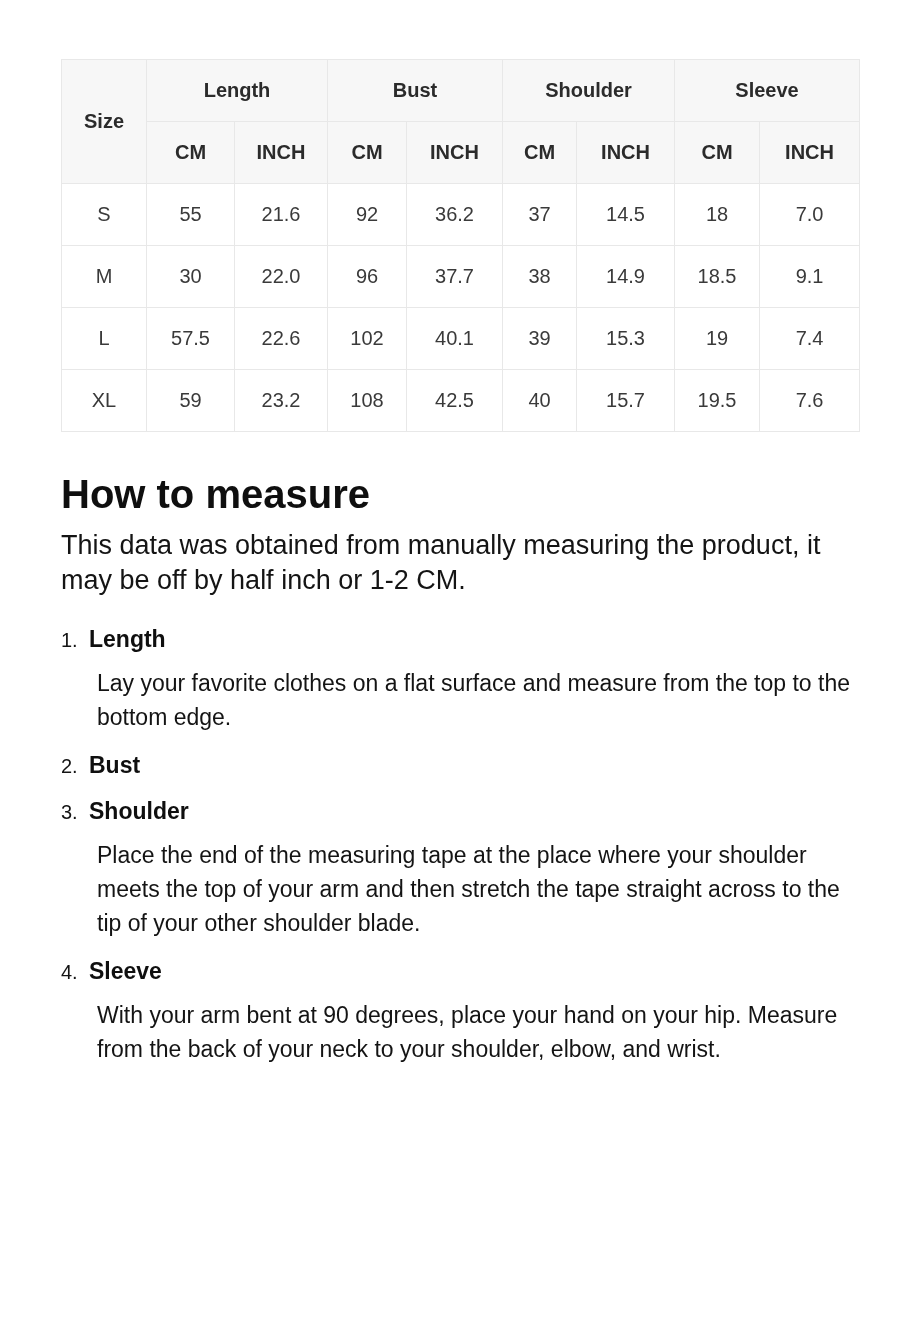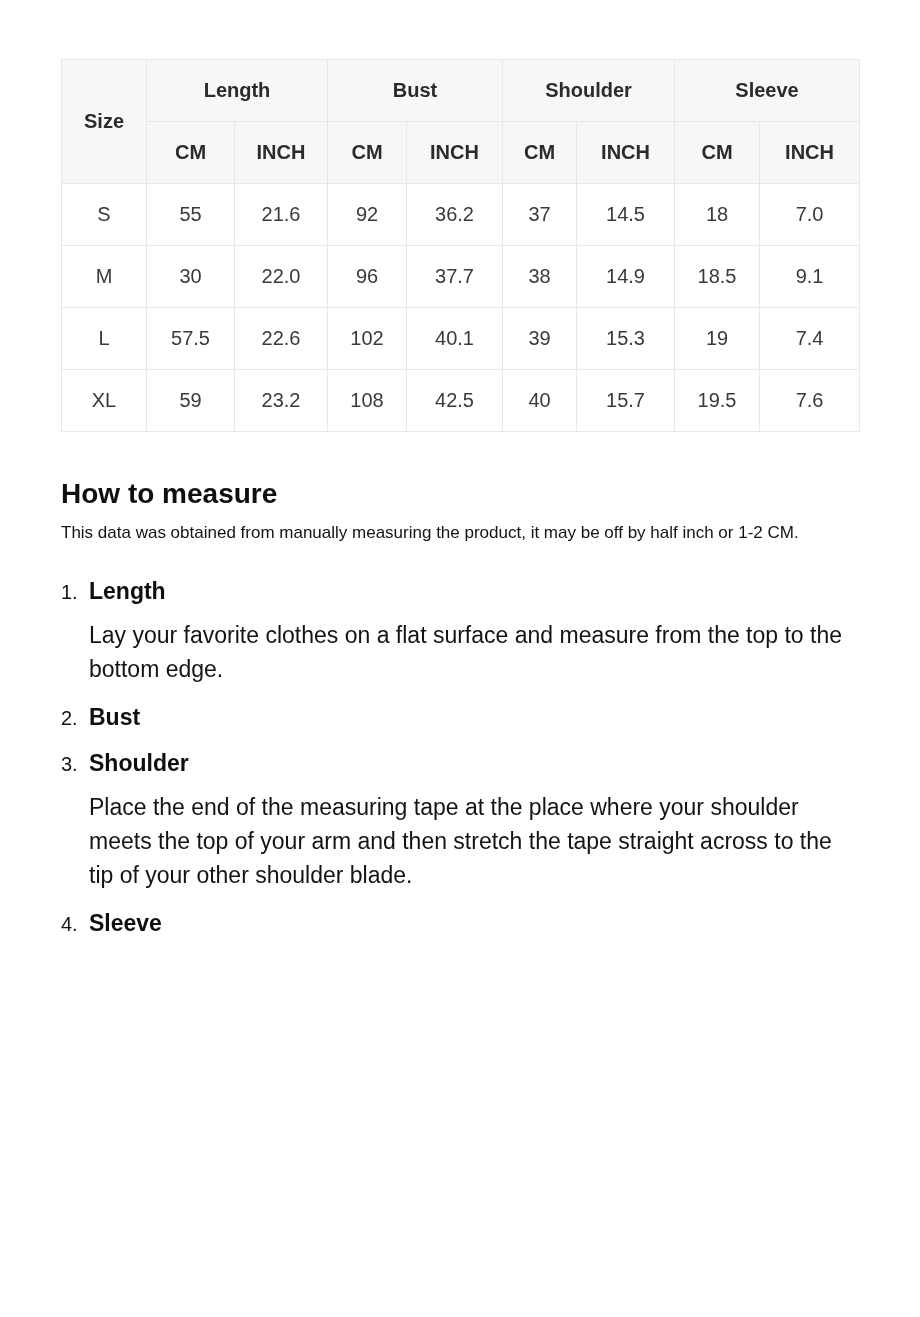--- a/index.html
+++ b/index.html
@@ -33,29 +33,29 @@
   }
   table.size-chart td {
     background: #ffffff;
     font-size: 20px;
     font-weight: 400;
     color: #3a3a3a;
   }
 
   
   .htm-heading {
-    margin: 44px 0 3px 0;
-    font-size: 28px;
+    margin: 44px 0 16px 0;
+    font-size: 40px;
     line-height: 36px;
     font-weight: 700;
     color: #0f0f0f;
   }
   .htm-intro {
     margin: 2px 0 0 0;
-    font-size: 17px;
+    font-size: 27px;
     line-height: 35px;
     font-weight: 400;
     color: #141414;
     max-width: 798px;
   }
   .steps { margin-top: 26px; }
   .step {
     display: flex;
     align-items: baseline;
     margin-bottom: 16px;
@@ -67,21 +67,21 @@
     color: #141414;
   }
   .step-body { flex: 1 1 auto; }
   .step-term {
     font-size: 23px;
     line-height: 30px;
     font-weight: 700;
     color: #0f0f0f;
   }
   .step-desc {
-    margin: 12px 0 0 0;
+    margin: 12px 0 0 8px;
     font-size: 23px;
     line-height: 34px;
     font-weight: 400;
     color: #141414;
     max-width: 770px;
   }
 </style>
 </head>
 <body>
 
@@ -192,19 +192,20 @@
         <div class="step-body">
           <div class="step-term">Shoulder</div>
           <p class="step-desc">Place the end of the measuring tape at the place where your shoulder meets the top of your arm and then stretch the tape straight across to the tip of your other shoulder blade.</p>
         </div>
       </div>
 
       <div class="step">
         <span class="step-num">4.</span>
         <div class="step-body">
           <div class="step-term">Sleeve</div>
+          <p class="step-desc">With your arm bent at 90 degrees, place your hand on your hip. Measure from the back of your neck to your shoulder, elbow, and wrist.</p>
         </div>
       </div>
 
     </div>
   </section>
 
 </div>
 
 </body></html>

